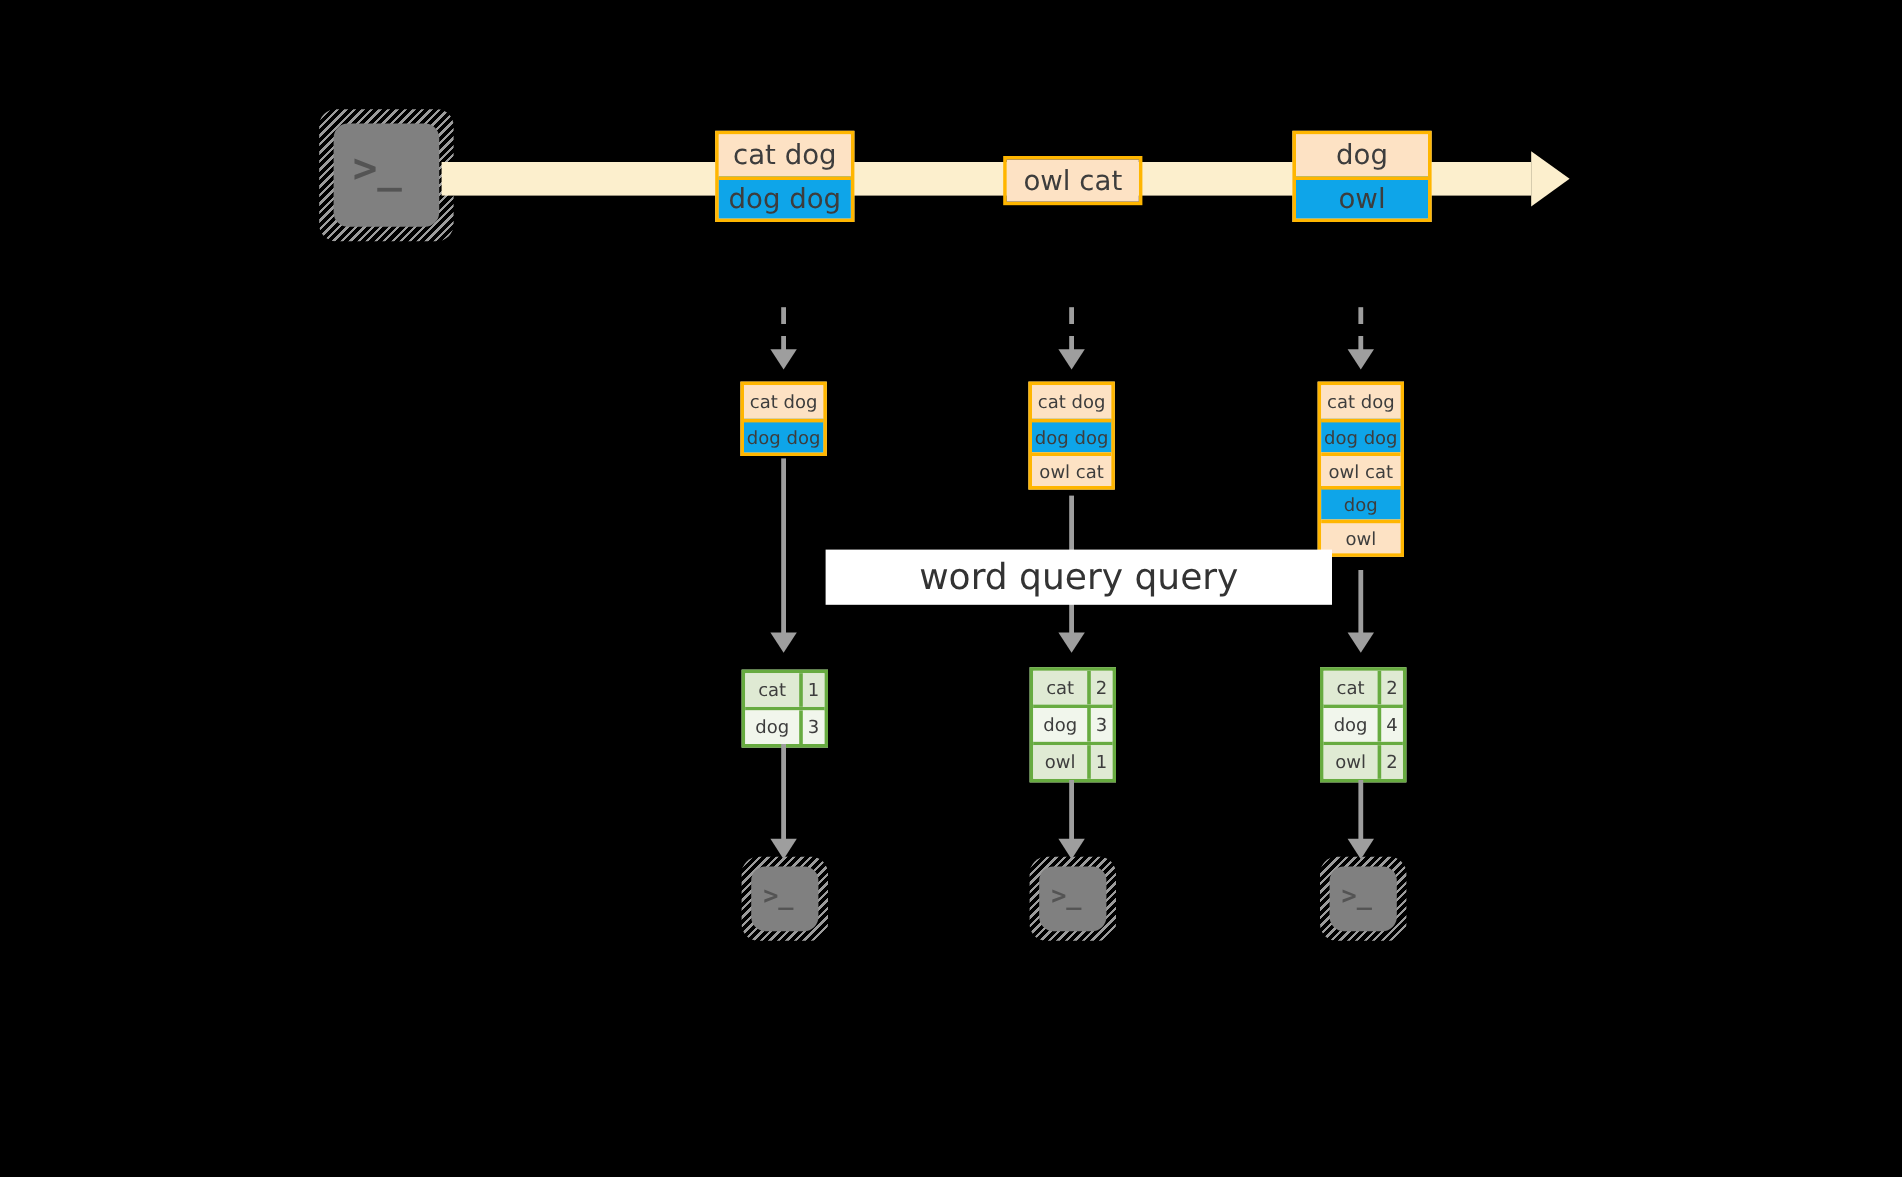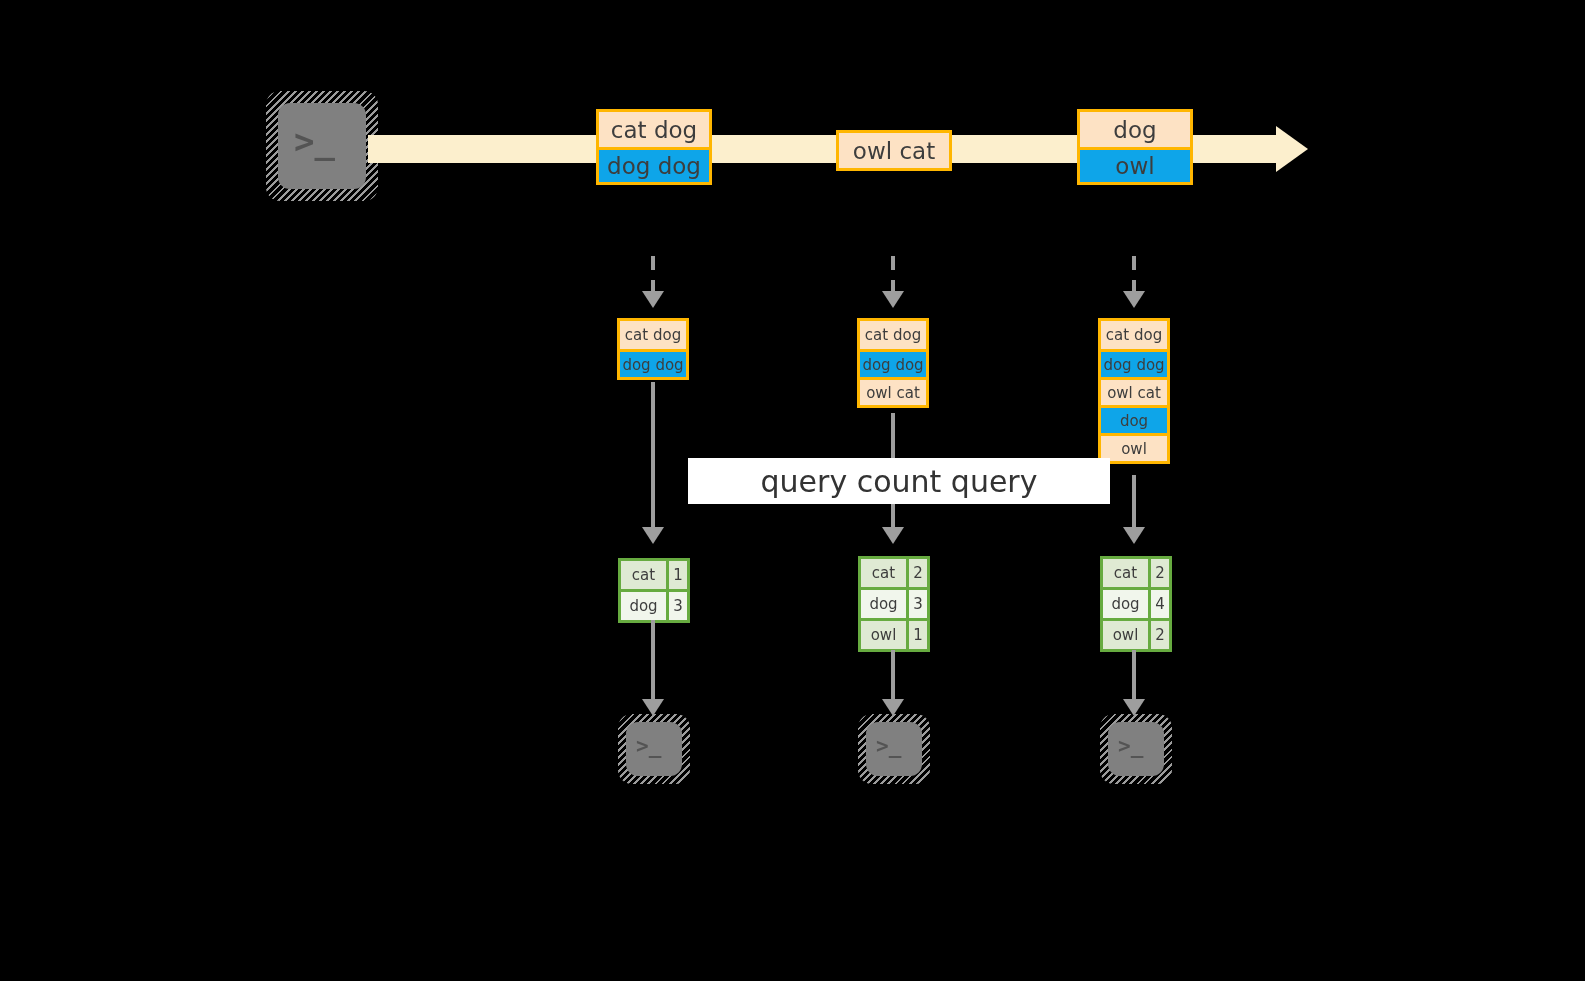--- a/index.html
+++ b/index.html
@@ -184,15 +184,15 @@
 
   <div class="vline" style="left:1132px;top:650px;height:50px;"></div>
   <div class="vhead" style="left:1123px;top:699px;"></div>
 
   <div class="term" style="left:1100px;top:714px;width:72px;height:70px;">
     <div class="hatch"></div>
     <div class="face" style="left:8px;top:8px;width:56px;height:54px;"></div>
     <div class="glyph" style="left:18px;top:22px;font-size:21px;">&gt;_</div>
   </div>
 
-  <div class="qlabel" style="left:688px;top:458px;width:422px;height:46px;">query count query</div>
+  <div class="qlabel" style="left:688px;top:458px;width:422px;height:46px;">word query query</div>
 
 </div>
 
 </body></html>

